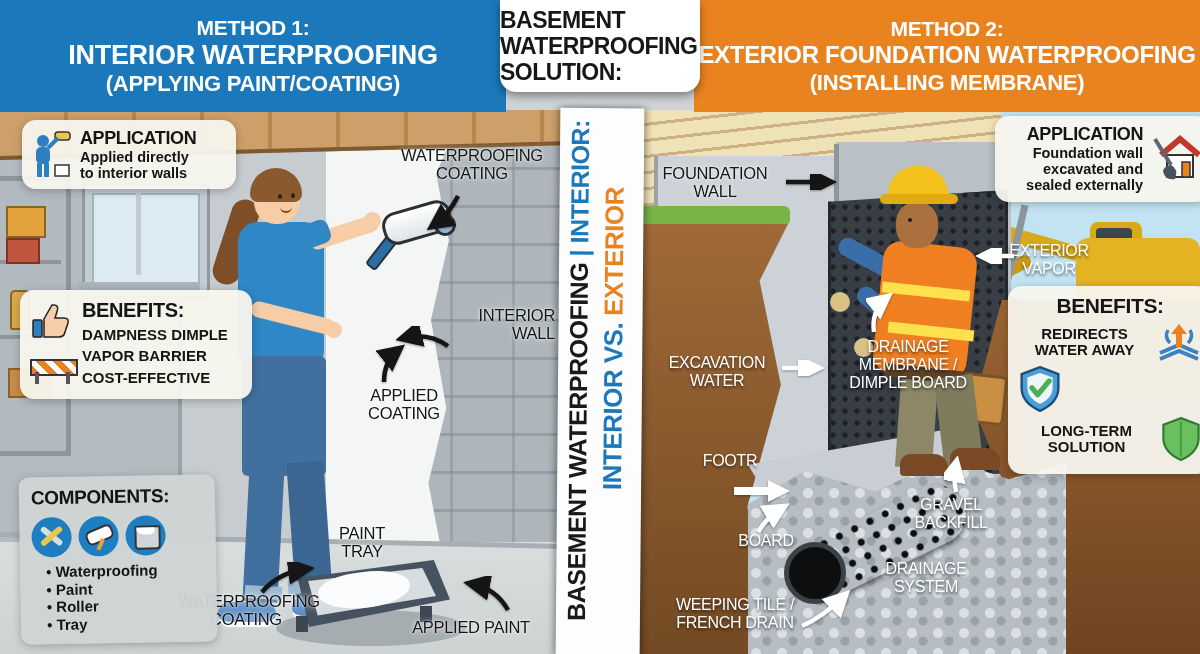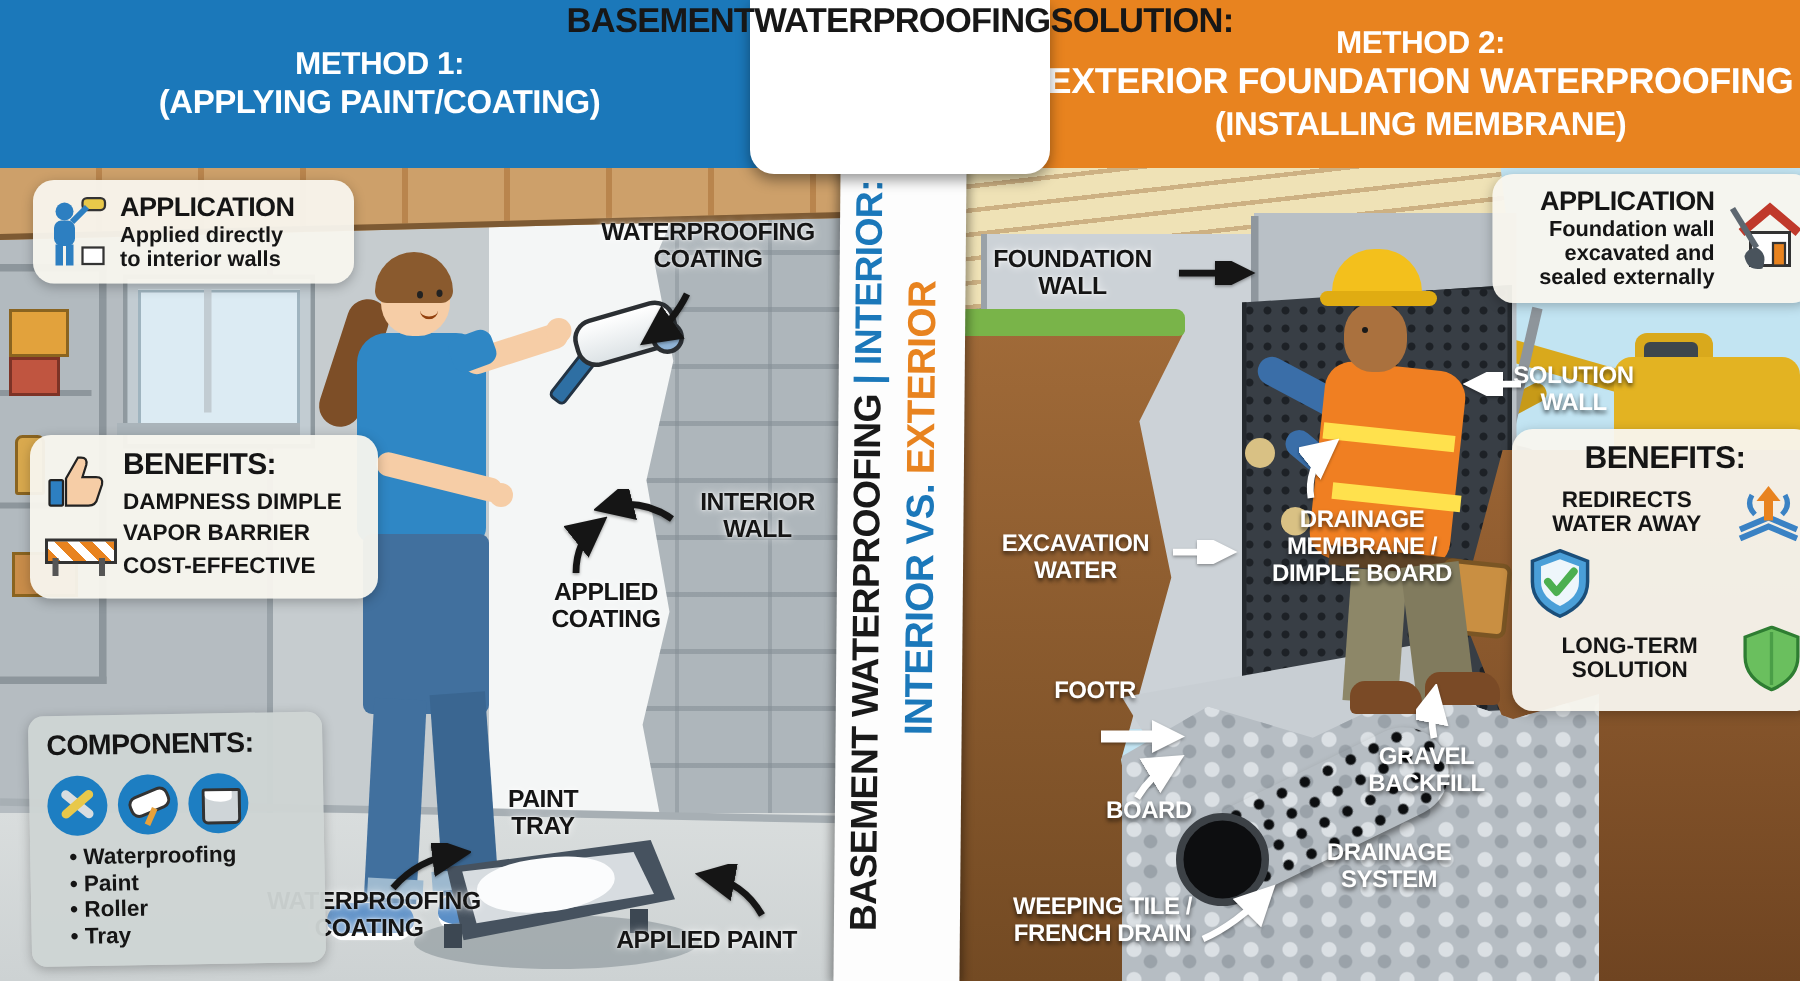--- a/index.html
+++ b/index.html
@@ -8,22 +8,22 @@
   .a{position:absolute;}
   
   .hdr{top:0;height:112px;color:#fff;text-align:center;display:flex;flex-direction:column;
        justify-content:center;font-weight:bold;letter-spacing:-.3px;z-index:10;}
   .hdr-left{left:0;width:506px;background:#1b78ba;}
   .hdr-right{left:694px;width:506px;background:#e8831f;}
   .h1{font-size:21px;line-height:1.2;}
   .h2{font-size:27px;line-height:1.15;}
   .h2r{font-size:24px;line-height:1.2;}
   .h3{font-size:22px;line-height:1.2;}
-  .hdr-center{left:500px;top:0;width:200px;height:116px;background:#fff;border-radius:0 0 16px 16px;
-      box-shadow:0 4px 9px rgba(0,0,0,.4);z-index:11;display:flex;flex-direction:row;justify-content:center;
+  .hdr-center{left:500px;top:0;width:200px;height:92px;background:#fff;border-radius:0 0 16px 16px;
+      box-shadow:0 4px 9px rgba(0,0,0,.4);z-index:11;display:flex;flex-direction:column;justify-content:center;
       text-align:left;font-weight:bold;color:#171717;font-size:23px;line-height:1.14;letter-spacing:-.5px;}
   
   .divider{left:558px;top:108px;width:84px;height:548px;background:#fdfdfd;z-index:6;
       box-shadow:-3px 0 6px rgba(0,0,0,.3),3px 0 6px rgba(0,0,0,.3);transform:rotate(.5deg);}
   .vcol{position:absolute;writing-mode:vertical-rl;transform:rotate(180deg);white-space:nowrap;
       font-weight:bold;letter-spacing:-.5px;}
   .vcol1{left:6px;top:8px;height:505px;font-size:25px;}
   .vcol2{left:40px;top:72px;height:310px;font-size:26px;}
   .c-black{color:#191919;} .c-blue{color:#1b78ba;} .c-orange{color:#e8831f;}
   
@@ -50,21 +50,21 @@
   .app-right{left:995px;top:116px;width:196px;padding:8px 8px 8px 10px;display:flex;gap:4px;align-items:center;}
   .app-right .txt{flex:1;text-align:right;}
   
   .ben-right{left:1008px;top:286px;width:184px;padding:8px 8px 8px 10px;}
   .ben-row{display:flex;align-items:center;gap:5px;margin:5px 0;}
   .ben-row .t{flex:1;text-align:center;font-weight:bold;font-size:15px;line-height:1.1;}
   
   .comp-right{left:1016px;top:472px;width:176px;padding:10px 12px;background:#f5eedd;border-radius:12px;
        border:2px solid #aab0a8;transform:rotate(.8deg);}
   
-  .lbl{z-index:7;font-weight:bold;text-align:center;line-height:1.12;letter-spacing:-.3px;}
+  .lbl{z-index:7;font-weight:normal;text-align:center;line-height:1.12;letter-spacing:-.3px;}
   .lbl-b{color:#151515;font-size:16.5px;text-shadow:0 0 6px rgba(255,255,255,.85),0 0 2px rgba(255,255,255,.9);}
   .lbl-w{color:#fff;font-size:16px;text-shadow:0 2px 3px rgba(0,0,0,.6);}
   .arr{z-index:7;filter:drop-shadow(0 1px 1px rgba(0,0,0,.35));}
   
   .scene{top:110px;width:562px;height:544px;overflow:hidden;z-index:1;}
   .scene-left{left:0;background:#c6cccf;}
   .scene-right{left:638px;background:#c2e4f2;}
   
   .ceiling{left:0;top:0;width:562px;height:46px;background:repeating-linear-gradient(90deg,#cda06a 0 64px,#b9854d 64px 68px),#c99b62;transform:skewY(-1.5deg);transform-origin:left top;border-bottom:4px solid #7d5a33;}
   .leftwall{left:0;top:38px;width:178px;height:400px;background:#b5bcc1;border-right:4px solid #9aa3a9;}
@@ -282,20 +282,21 @@
     <div class="a hatbrim"></div>
   </div>
 
   <div class="a divider">
     <div class="vcol vcol1"><span class="c-black">BASEMENT WATERPROOFING </span><span class="c-blue">| INTERIOR:</span></div>
     <div class="vcol vcol2"><span class="c-blue">INTERIOR VS. </span><span class="c-orange">EXTERIOR</span></div>
   </div>
 
   <div class="a hdr hdr-left">
     <div class="h1">METHOD 1:</div>
+    <div class="h2">INTERIOR WATERPROOFING</div>
     <div class="h3">(APPLYING PAINT/COATING)</div>
   </div>
   <div class="a hdr hdr-right">
     <div class="h1">METHOD 2:</div>
     <div class="h2r">EXTERIOR FOUNDATION WATERPROOFING</div>
     <div class="h3">(INSTALLING MEMBRANE)</div>
   </div>
   <div class="a hdr-center">
     <div>BASEMENT</div>
     <div>WATERPROOFING</div>
@@ -433,21 +434,21 @@
   <div class="a lbl lbl-b" style="left:392px;top:146px;width:160px;">WATERPROOFING COATING</div>
   <svg class="a arr" style="left:424px;top:192px;" width="40" height="40" viewBox="0 0 40 40">
     <defs>
         <marker id="m1" markerWidth="6" markerHeight="6" refX="4" refY="3" orient="auto">
           <path d="M0,0 L6,3 L0,6 z" fill="#151515"></path>
         </marker>
       </defs>
     <path d="M34 4 C28 16 20 26 10 33" stroke="#151515" stroke-width="4.5" fill="none" marker-end="url(#m1)"></path>
   </svg>
 
-  <div class="a lbl lbl-b" style="left:455px;top:326px;width:100px;">INTERIOR WALL</div>
+  <div class="a lbl lbl-b" style="left:455px;top:306px;width:100px;text-align:right;">INTERIOR WALL</div>
   <svg class="a arr" style="left:396px;top:326px;" width="56" height="28" viewBox="0 0 56 28">
     <defs>
         <marker id="m2" markerWidth="6" markerHeight="6" refX="4" refY="3" orient="auto">
           <path d="M0,0 L6,3 L0,6 z" fill="#151515"></path>
         </marker>
       </defs>
     <path d="M52 20 C38 10 24 8 8 12" stroke="#151515" stroke-width="4.5" fill="none" marker-end="url(#m2)"></path>
   </svg>
 
   <div class="a lbl lbl-b" style="left:348px;top:386px;width:112px;">APPLIED COATING</div>
@@ -505,21 +506,21 @@
   <div class="a lbl lbl-w" style="left:828px;top:338px;width:160px;">DRAINAGE MEMBRANE / DIMPLE BOARD</div>
   <svg class="a arr" style="left:866px;top:292px;" width="28" height="44" viewBox="0 0 28 44">
     <defs>
         <marker id="m8" markerWidth="6" markerHeight="6" refX="4" refY="3" orient="auto">
           <path d="M0,0 L6,3 L0,6 z" fill="#ffffff"></path>
         </marker>
       </defs>
     <path d="M8 40 C6 28 10 14 20 6" stroke="#ffffff" stroke-width="4.5" fill="none" marker-end="url(#m8)"></path>
   </svg>
 
-  <div class="a lbl lbl-w" style="left:1002px;top:242px;width:94px;">SOLUTION WALL</div>
+  <div class="a lbl lbl-w" style="left:1002px;top:242px;width:94px;">EXTERIOR VAPOR</div>
   <svg class="a arr" style="left:972px;top:248px;" width="46" height="16" viewBox="0 0 46 16">
     <defs>
         <marker id="m9" markerWidth="6" markerHeight="6" refX="4" refY="3" orient="auto">
           <path d="M0,0 L6,3 L0,6 z" fill="#ffffff"></path>
         </marker>
       </defs>
     <path d="M42 8 H12" stroke="#ffffff" stroke-width="4.5" fill="none" marker-end="url(#m9)"></path>
   </svg>
 
   <div class="a lbl lbl-w" style="left:694px;top:452px;width:72px;">FOOTR</div>

